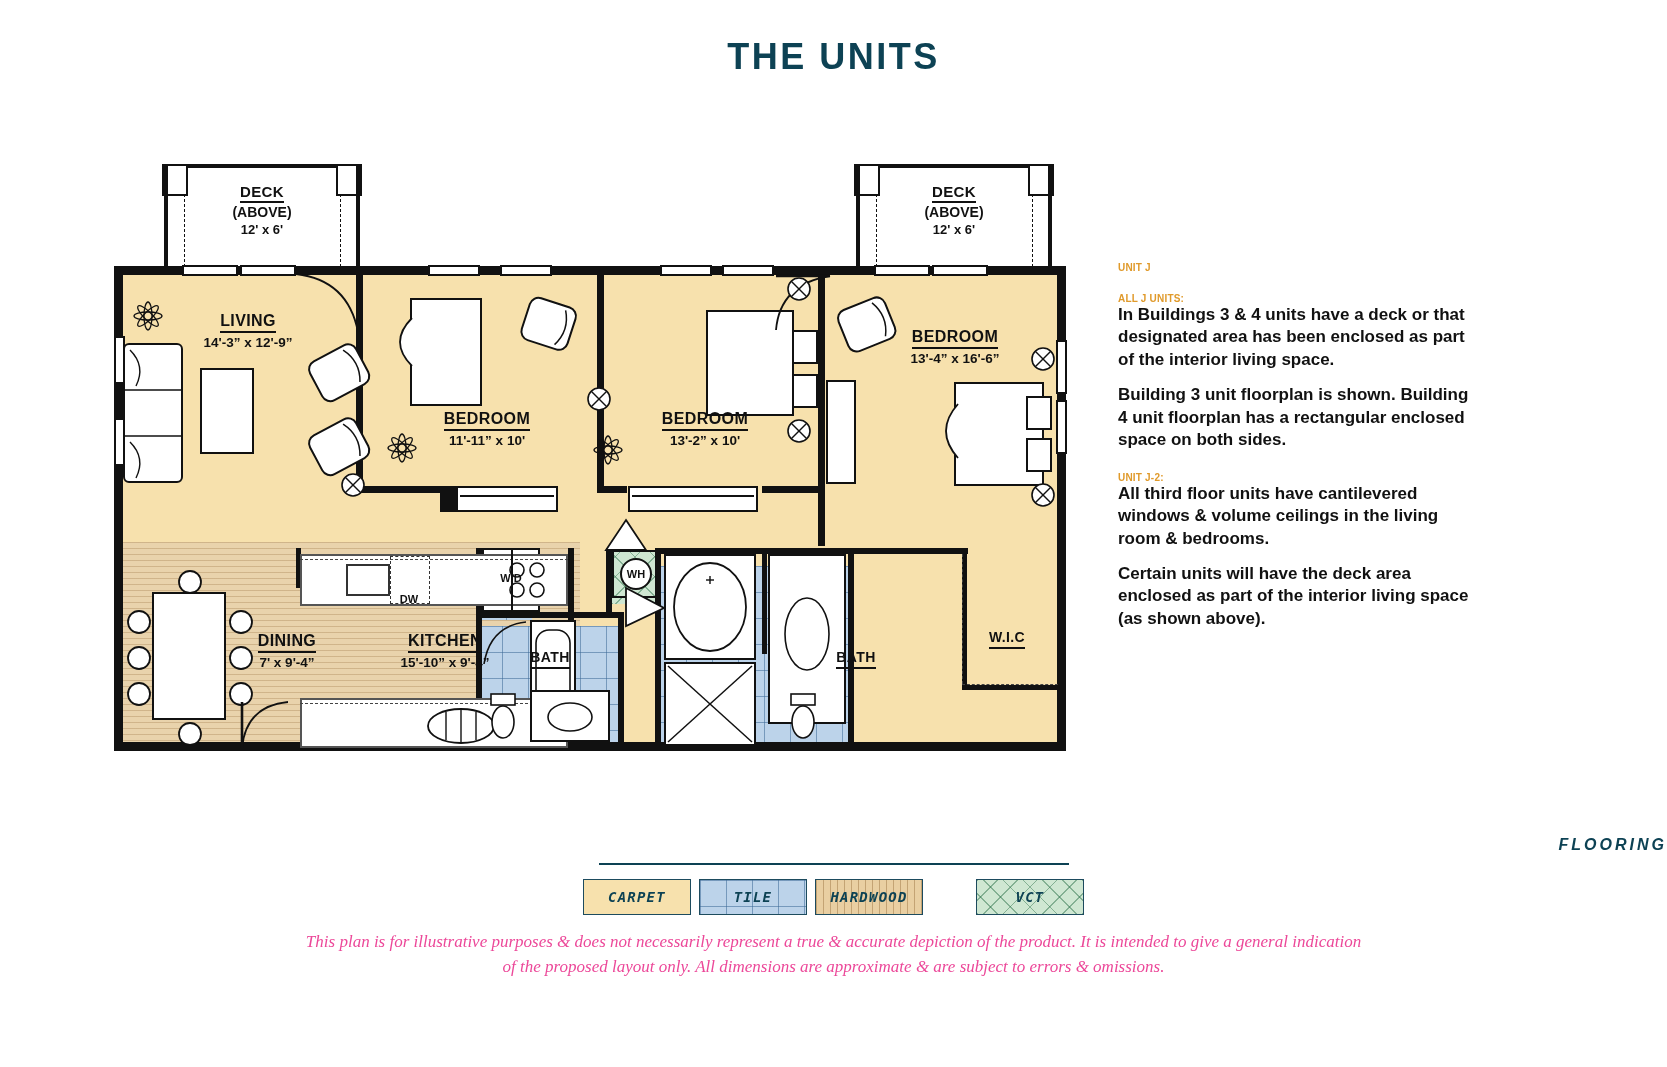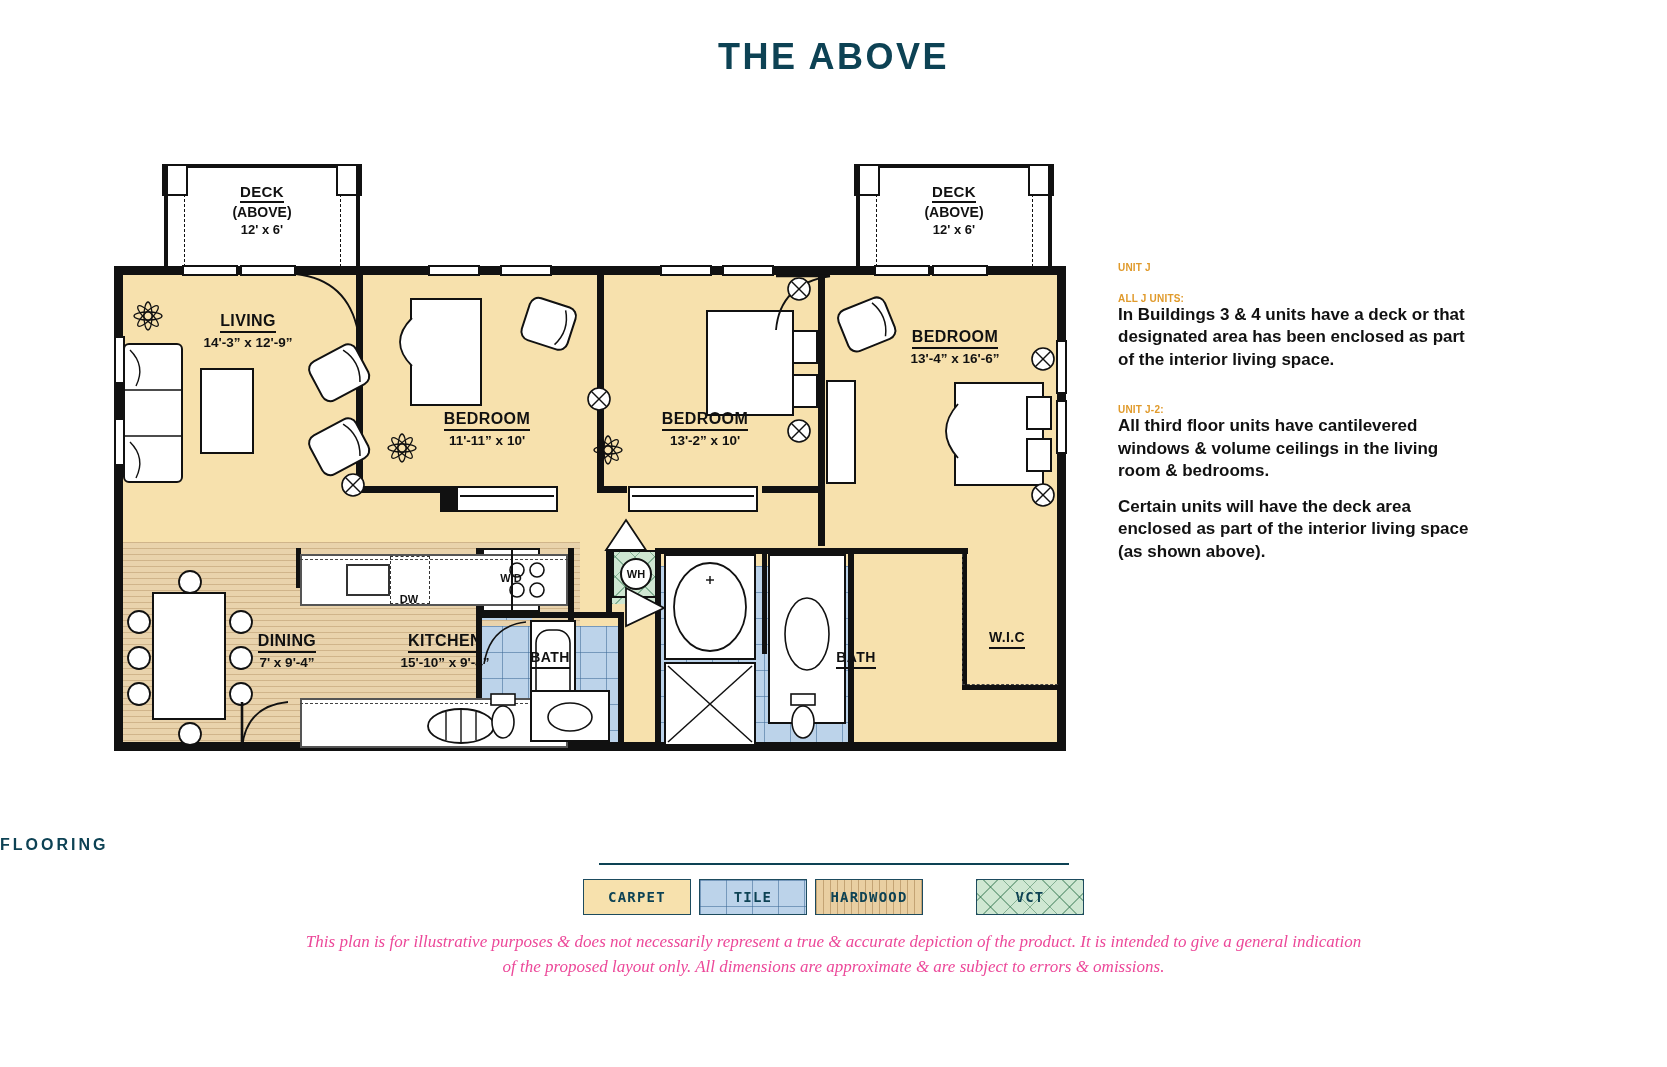--- a/index.html
+++ b/index.html
@@ -60,21 +60,21 @@
   svg.fx{overflow:visible;}
 
   
   .notes{position:absolute;left:1118px;top:262px;width:360px;color:#111;}
   .notes h4{margin:0;font-size:10px;font-weight:700;color:#e09a2b;letter-spacing:.2px;}
   .notes p{margin:0;font-size:17px;line-height:1.32;font-weight:600;color:#111;}
   .notes .gap{height:20px;}
   .notes .gap-s{height:13px;}
 
   
-  .legend{position:absolute;left:0;top:836px;width:1667px;text-align:left;}
+  .legend{position:absolute;left:0;top:836px;width:1667px;text-align:right;font-style:italic;}
   .legend .hd{font-size:16px;font-weight:700;letter-spacing:3px;color:#0d4254;}
   .legend .rule{width:470px;height:2px;background:#0d4254;margin:9px auto 0 auto;}
   .sw-row{margin-top:14px;display:flex;justify-content:center;gap:8px;}
   .sw{width:108px;height:36px;border:1.6px solid #1d4b5e;box-sizing:border-box;
       display:flex;align-items:center;justify-content:center;
       font-size:14px;font-weight:700;letter-spacing:1.2px;color:#0d4254;
       font-family:"DejaVu Sans Mono","Liberation Mono",monospace;}
   .sw.carpet{background:#f7e1ad;}
   .sw.tile{background:#bcd3ea;background-image:
         repeating-linear-gradient(to right,rgba(60,105,150,.55) 0 1px,rgba(0,0,0,0) 1px 26px),
@@ -88,21 +88,21 @@
   
   .disc{position:absolute;left:50%;transform:translateX(-50%);top:930px;width:1060px;
         text-align:center;font-size:17px;line-height:1.45;color:#ec4899;
         font-family:"Liberation Serif","DejaVu Serif",serif;font-style:italic;}
 </style>
 </head>
 <body>
 
 <div class="page">
 
-  <div class="title">THE ABOVE</div>
+  <div class="title">THE UNITS</div>
 
   <div class="plan">
 
     <div class="blk white" style="left:164px;top:18px;width:196px;height:112px;"></div>
     <div class="blk" style="left:162px;top:14px;width:200px;height:4px;background:#111;"></div>
     <div class="blk" style="left:162px;top:14px;width:26px;height:32px;background:#fff;border:2.5px solid #111;"></div>
     <div class="blk" style="left:336px;top:14px;width:26px;height:32px;background:#fff;border:2.5px solid #111;"></div>
     <div class="blk" style="left:164px;top:14px;width:4px;height:118px;background:#111;"></div>
     <div class="blk" style="left:356px;top:14px;width:4px;height:118px;background:#111;"></div>
     <div class="blk" style="left:184px;top:44px;width:0;height:88px;border-left:1.6px dashed #111;"></div>
@@ -443,20 +443,21 @@
     </div>
 
   </div>
 
   <div class="notes">
     <h4>UNIT J</h4>
     <div class="gap"></div>
     <h4>ALL J UNITS:</h4>
     <p>In Buildings 3 &amp; 4 units have a deck or that designated area has been enclosed as part of the interior living space.</p>
     <div class="gap-s"></div>
+    <p>Building 3 unit floorplan is shown. Building 4 unit floorplan has a rectangular enclosed space on both sides.</p>
     <div class="gap"></div>
     <h4>UNIT J-2:</h4>
     <p>All third floor units have cantilevered windows &amp; volume ceilings in the living room &amp; bedrooms.</p>
     <div class="gap-s"></div>
     <p>Certain units will have the deck area enclosed as part of the interior living space (as shown above).</p>
   </div>
 
   <div class="legend">
     <div class="hd">FLOORING</div>
     <div class="rule"></div>

